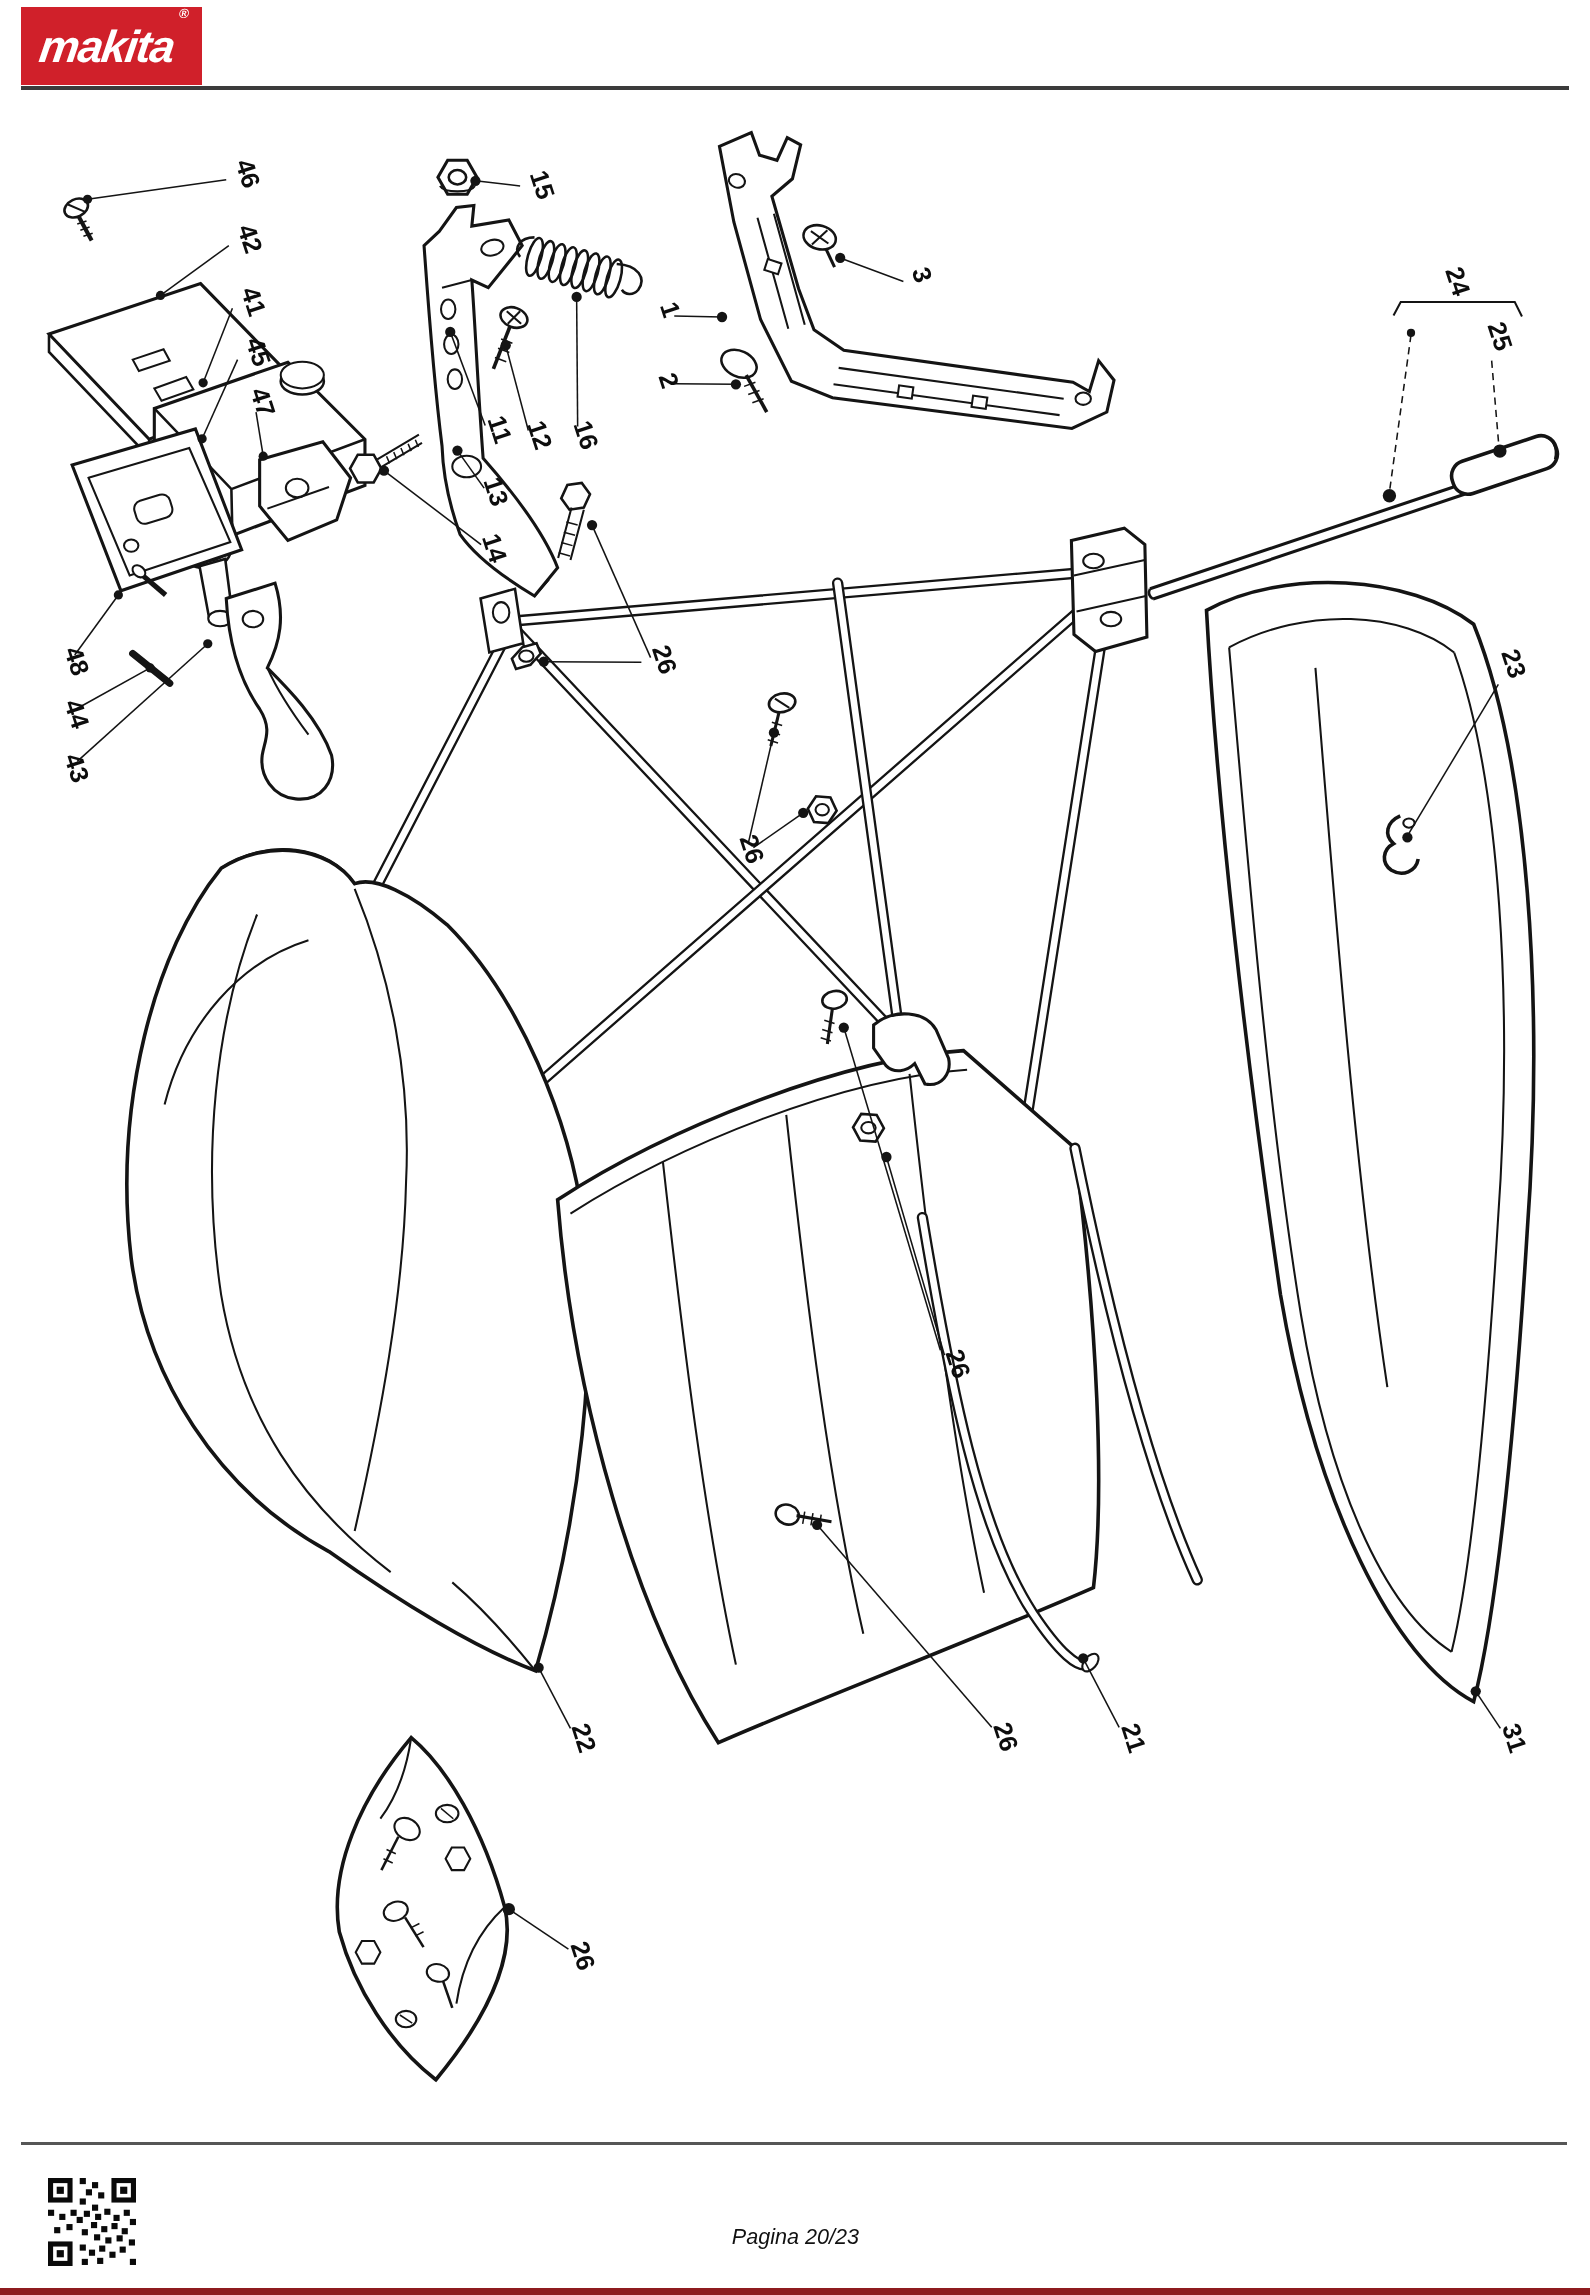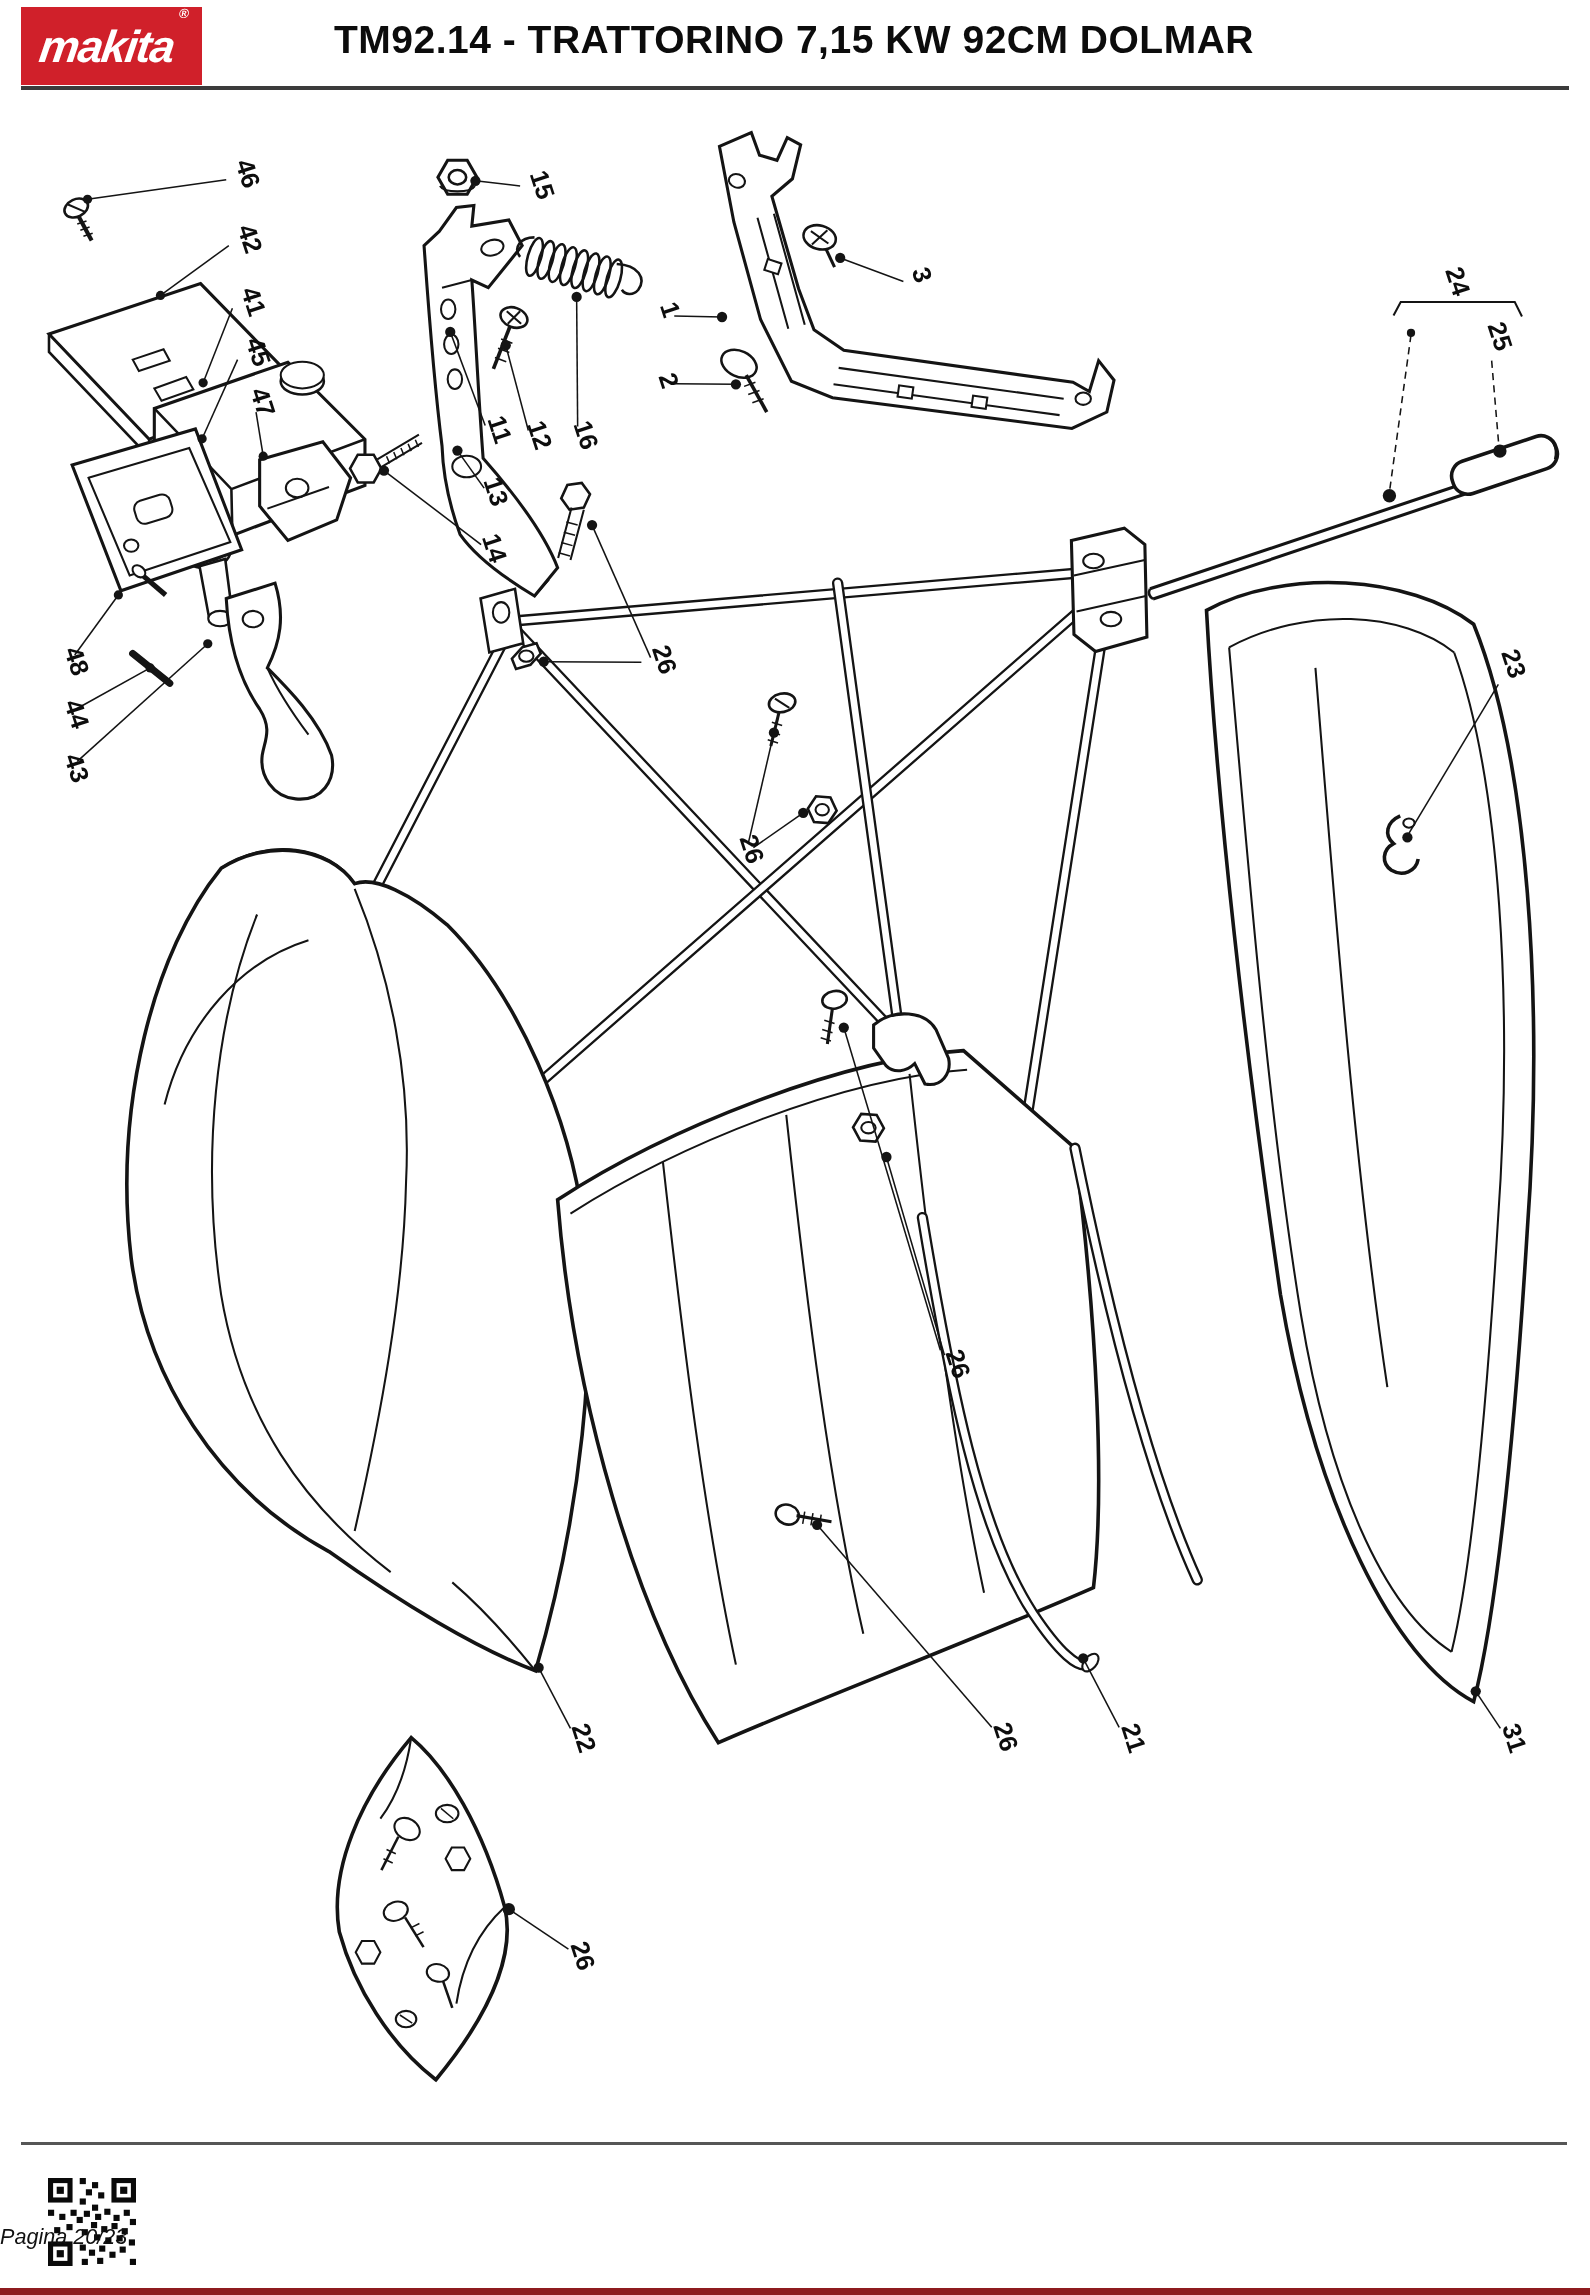--- a/index.html
+++ b/index.html
@@ -9,42 +9,41 @@
   #logo-box{position:absolute;left:20.6px;top:7.2px;width:181px;height:78px;display:flex;
             align-items:center;justify-content:center;}
   #logo-text{color:#fff;font-style:italic;font-weight:bold;font-size:45px;letter-spacing:-1.5px;
              transform:skewX(-8deg);line-height:1;}
   #logo-reg{color:#fff;font-size:13.4px;font-style:normal;vertical-align:top;position:relative;top:-17.5px;left:1px;}
   #page-title{position:absolute;left:334px;top:17.5px;width:1233px;font-weight:bold;font-size:39px;
               color:#0c0c0c;letter-spacing:0.5px;white-space:nowrap;}
   #header-rule{position:absolute;left:20.6px;top:86px;width:1548px;height:3.6px;background:#3b3b3b;}
   
   #footer-rule{position:absolute;left:20.6px;top:2142px;width:1546px;height:3.1px;background:#565656;}
-  #page-num{position:absolute;left:0;top:2224px;width:1591px;font-style:italic;
+  #page-num{position:absolute;left:0;top:2224px;width:1591px;text-align:center;font-style:italic;
             font-size:21.6px;color:#111;}
   #bottom-bar{position:absolute;left:0;top:2288px;width:1591px;height:7.2px;}
   
   #diagram-svg{position:absolute;left:0;top:0;width:1591px;height:2295px;}
   .ln{stroke:#141414;fill:none;}
   .part{stroke:#141414;fill:#ffffff;}
   .tube-o{stroke:#141414;stroke-width:22px;fill:none;stroke-linecap:round;}
   .tube-i{stroke:#ffffff;stroke-width:13px;fill:none;stroke-linecap:round;}
   .leader{stroke:#141414;stroke-width:3px;fill:none;}
   .callout{font-family:"Liberation Sans",sans-serif;font-weight:bold;font-size:50px;fill:#0d0d0d;}
   .qr{fill:#0a0a0a;}
 </style>
 </head>
 <body>
 
 <div id="page">
 
   <div id="logo-box" style="background:#d0202a">
     <span id="logo-text"><span>makita</span><span id="logo-reg">®</span></span>
   </div>
-  <div id="page-title">TM92.14 - TRATTORINO 7,15 KW 92CM DOLMAR</div>
   <div id="header-rule"></div>
 
   <svg id="diagram-svg" viewBox="0 0 3096 4467" xmlns="http://www.w3.org/2000/svg">
 
     <g>
       <path class="tube-o" d="M985,1210 L2185,1108"></path>
         <path class="tube-i" d="M985,1210 L2185,1108"></path>
       <path class="tube-o" d="M995,1218 L478,2218"></path>
         <path class="tube-i" d="M995,1218 L478,2218"></path>
       <path class="tube-o" d="M1002,1225 L1965,2248"></path>

